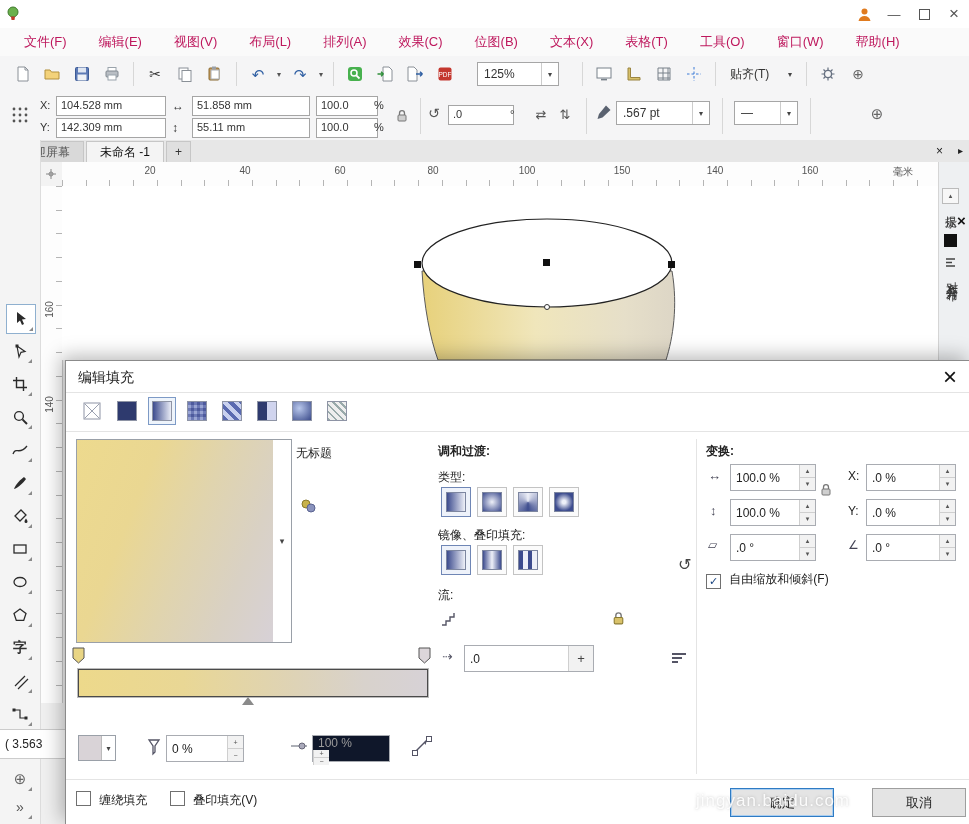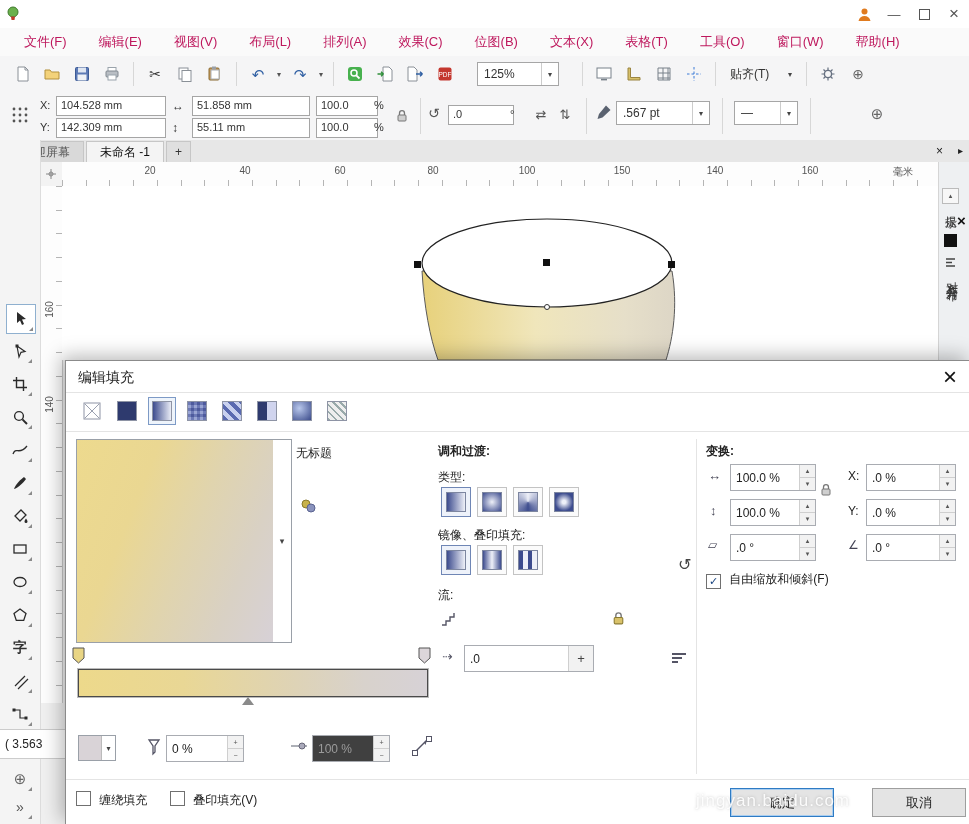--- a/index.html
+++ b/index.html
@@ -56,21 +56,21 @@
   .statusfrag{position:absolute;left:0;top:703px;width:63px;height:28px;background:#fff;border-top:1px solid #ccc;border-bottom:1px solid #ccc;display:flex;align-items:center;padding-left:5px;font-size:12px;color:#222;margin-top:26px;}
   
   .dialog{position:absolute;left:65px;top:360px;width:903px;height:463px;background:#fff;border:1px solid #8b8b8b;box-shadow:-4px -4px 18px rgba(0,0,0,.28);}
   .dlabel{position:absolute;font-size:12px;color:#222;}
   .dhead{font-weight:bold;}
   .dfield{position:absolute;border:1px solid #a9acb2;background:#fff;display:flex;align-items:stretch;font-size:12px;height:25px;}
   .dfield .val{flex:1;display:flex;align-items:center;padding:0 5px;color:#222;}
   .dfield .spin{width:15px;border-left:1px solid #cfcfcf;display:flex;flex-direction:column;flex:none;}
   .dfield .spin span{flex:1;display:flex;align-items:center;justify-content:center;font-size:7px;color:#555;background:#f2f2f2;}
   .dfield .spin span + span{border-top:1px solid #cfcfcf;}
-  .dfield.disabled{background:#404040;}
+  .dfield.disabled{background:#0f172a;flex-direction:column;}
   .dfield.disabled .val{color:#9b9b9b;}
   .plusbtn{width:24px;border-left:1px solid #cfcfcf;display:flex;align-items:center;justify-content:center;background:#f2f2f2;color:#444;font-size:13px;flex:none;}
   .ftype{position:absolute;top:36px;width:26px;height:26px;display:flex;align-items:center;justify-content:center;border:1px solid transparent;}
   .ftype.sel{border-color:#7d9ac6;background:#eef4fb;}
   .ftype .sw{width:18px;height:18px;border:1px solid #8e94a5;}
   .gbtn{position:absolute;width:28px;height:28px;border:1px solid #c3c3c3;background:#fbfbfb;display:flex;align-items:center;justify-content:center;}
   .gbtn.sel{border-color:#6f86b5;background:#eef2fa;}
   .gbtn .sw{width:18px;height:18px;border:1px solid #7d86a0;}
   .grad{background:linear-gradient(112deg,#edda8e 0%,#ead792 30%,#e0d4ae 55%,#d9d1c4 78%,#d7d1d7 100%);}
   .gradbar{background:linear-gradient(90deg,#edd98b 0%,#e9d795 30%,#ded3b6 62%,#d8d2cc 82%,#d7d2d6 100%);}

